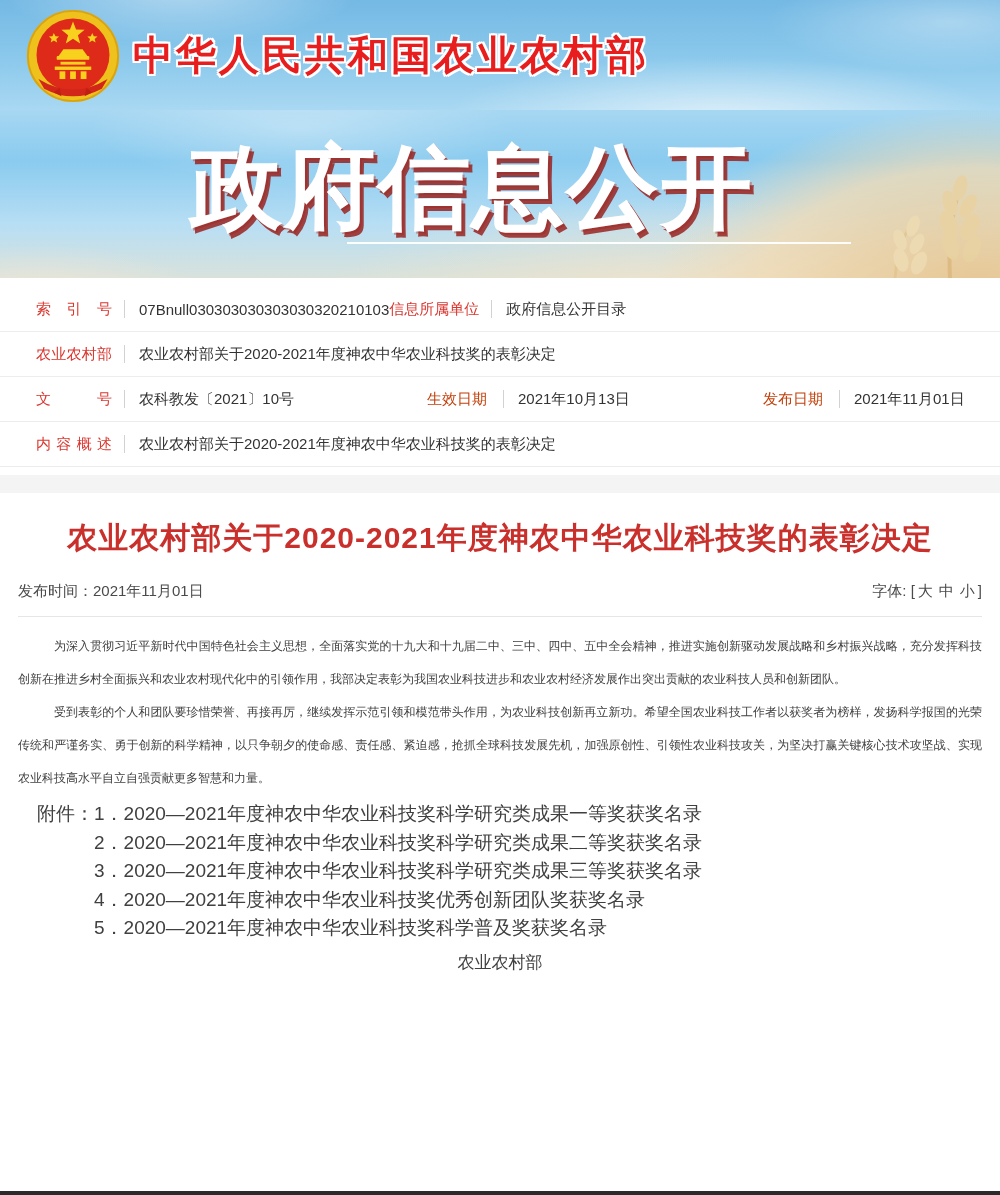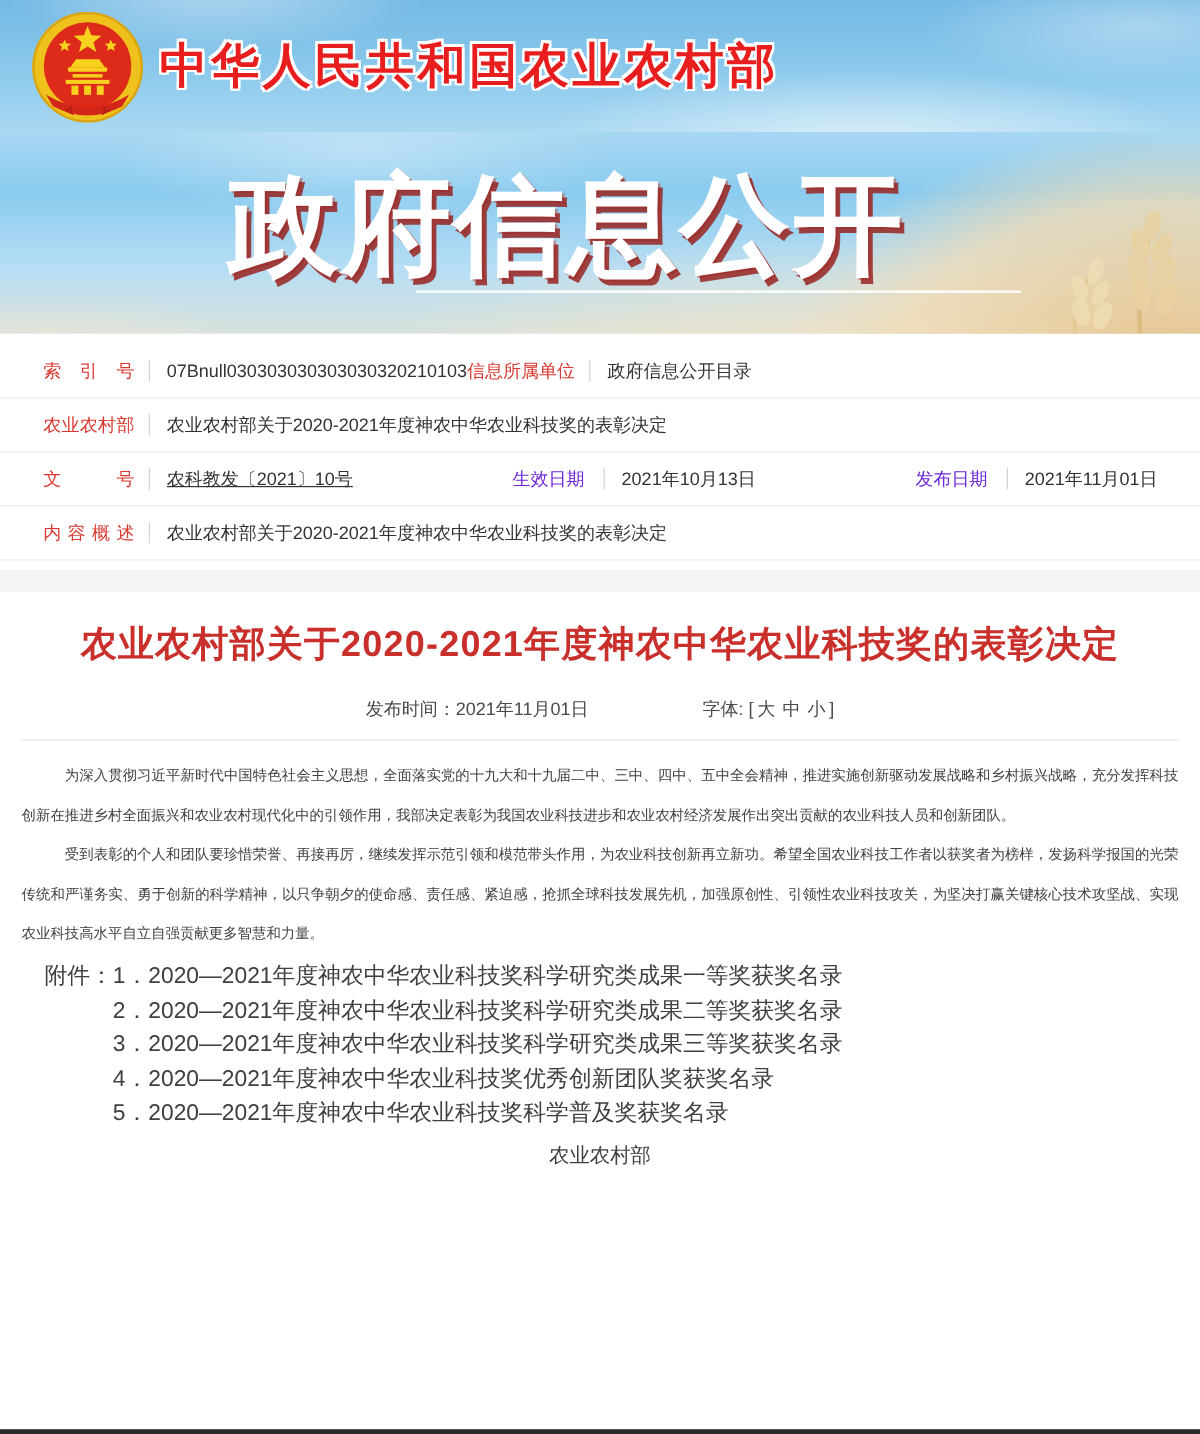--- a/index.html
+++ b/index.html
@@ -55,36 +55,36 @@
   
   .meta { margin-top:9px; }
   .meta-row {
     display:flex; align-items:center; height:45px; padding-left:36px;
     border-bottom:1px solid #ededed; font-size:15px; color:#333; white-space:nowrap;
   }
   .m-label {
     color:#d9372f; width:76px; flex:0 0 auto;
     text-align-last:justify; -moz-text-align-last:justify;
   }
-  .m-label4 { color:#6d28d9; width:64px; flex:0 0 auto; }
+  .m-label4 { color:#c2410c; width:64px; flex:0 0 auto; }
   .m-sep { width:1px; height:18px; background:#d2d2d2; margin:0 14px 0 12px; flex:0 0 auto; }
   .m-inline-label { color:#d9372f; }
-  .m-val-doc { width:288px;text-decoration:underline; }
+  .m-val-doc { width:288px; }
   .m-val-date1 { width:245px; }
 
   .gray-band { height:18px; background:#f4f4f4; margin-top:8px; }
 
   
   .article { padding:0 18px; }
   .a-title {
     color:#c9302c; text-align:center; font-size:30px; font-weight:bold;
     margin:25px 10px 0; letter-spacing:1px; line-height:1.3;
   }
   .a-meta {
-    display:flex; justify-content:center; gap:95px; color:#4a4a4a; font-size:15px;
+    display:flex; justify-content:space-between; gap:95px; color:#4a4a4a; font-size:15px;
     margin-top:25px; padding-bottom:15px; border-bottom:1px solid #e6e6e6;
   }
   .a-meta .size-opt { cursor:pointer; margin:0 3px; }
   .a-body p {
     font-size:12px; color:#404040; line-height:33px; text-align:justify;
     text-indent:3em; margin:0;
   }
   .a-body p:first-child { margin-top:13px; }
   .attachments { font-size:19px; color:#404040; line-height:28.5px; margin-top:5px; }
   .att-first { padding-left:1em; }

